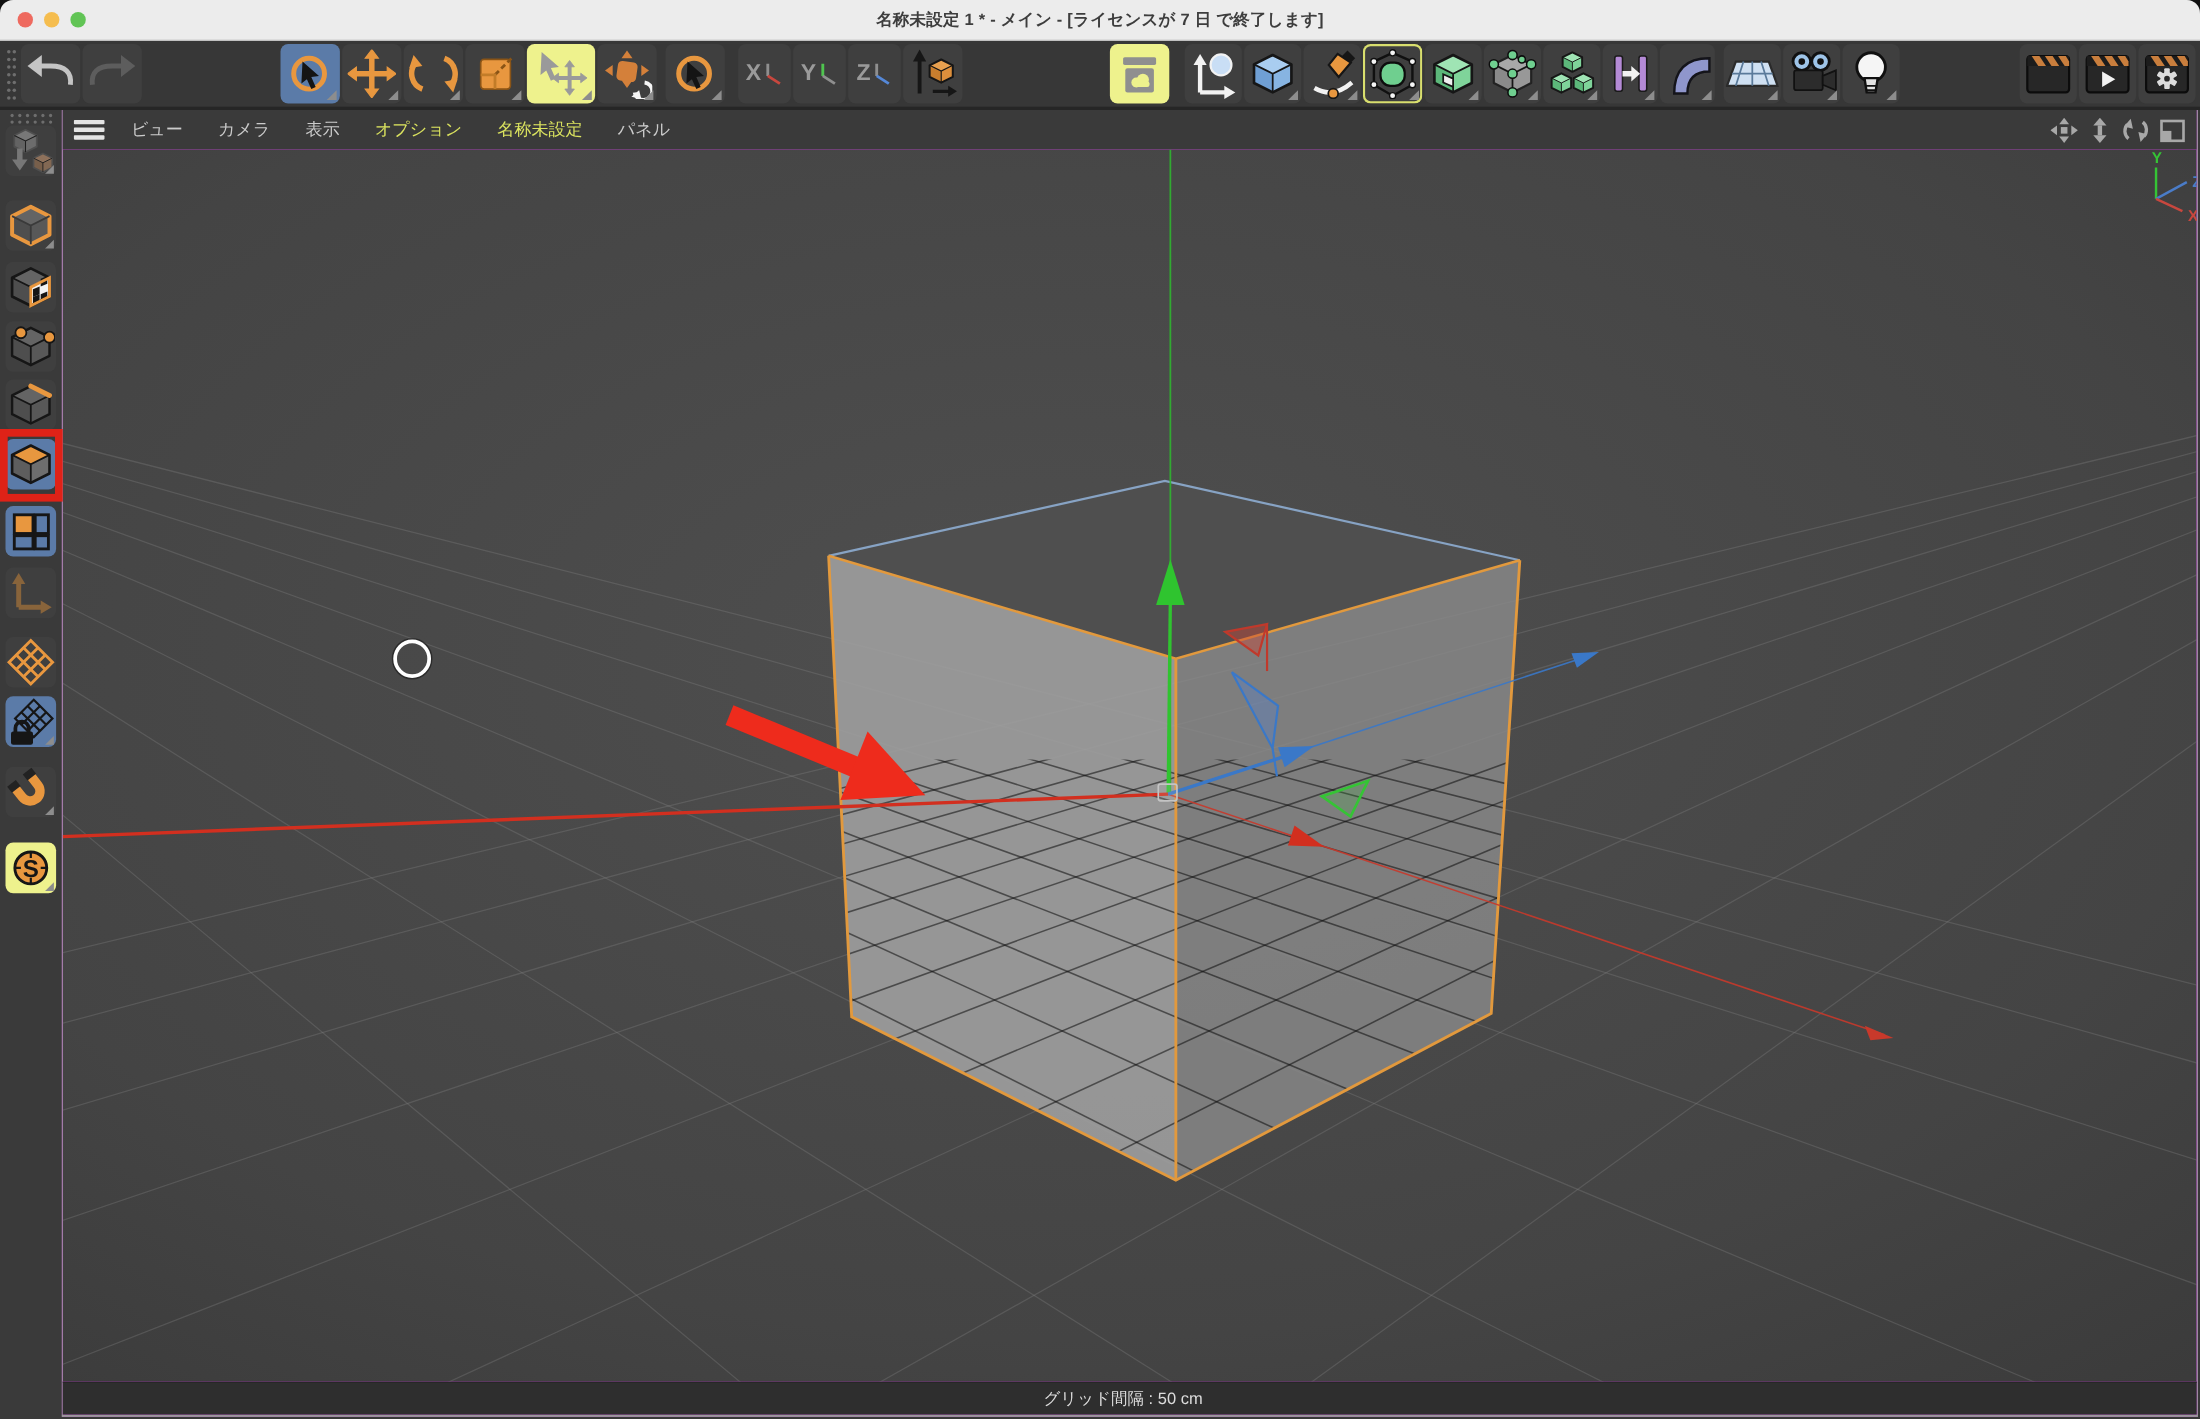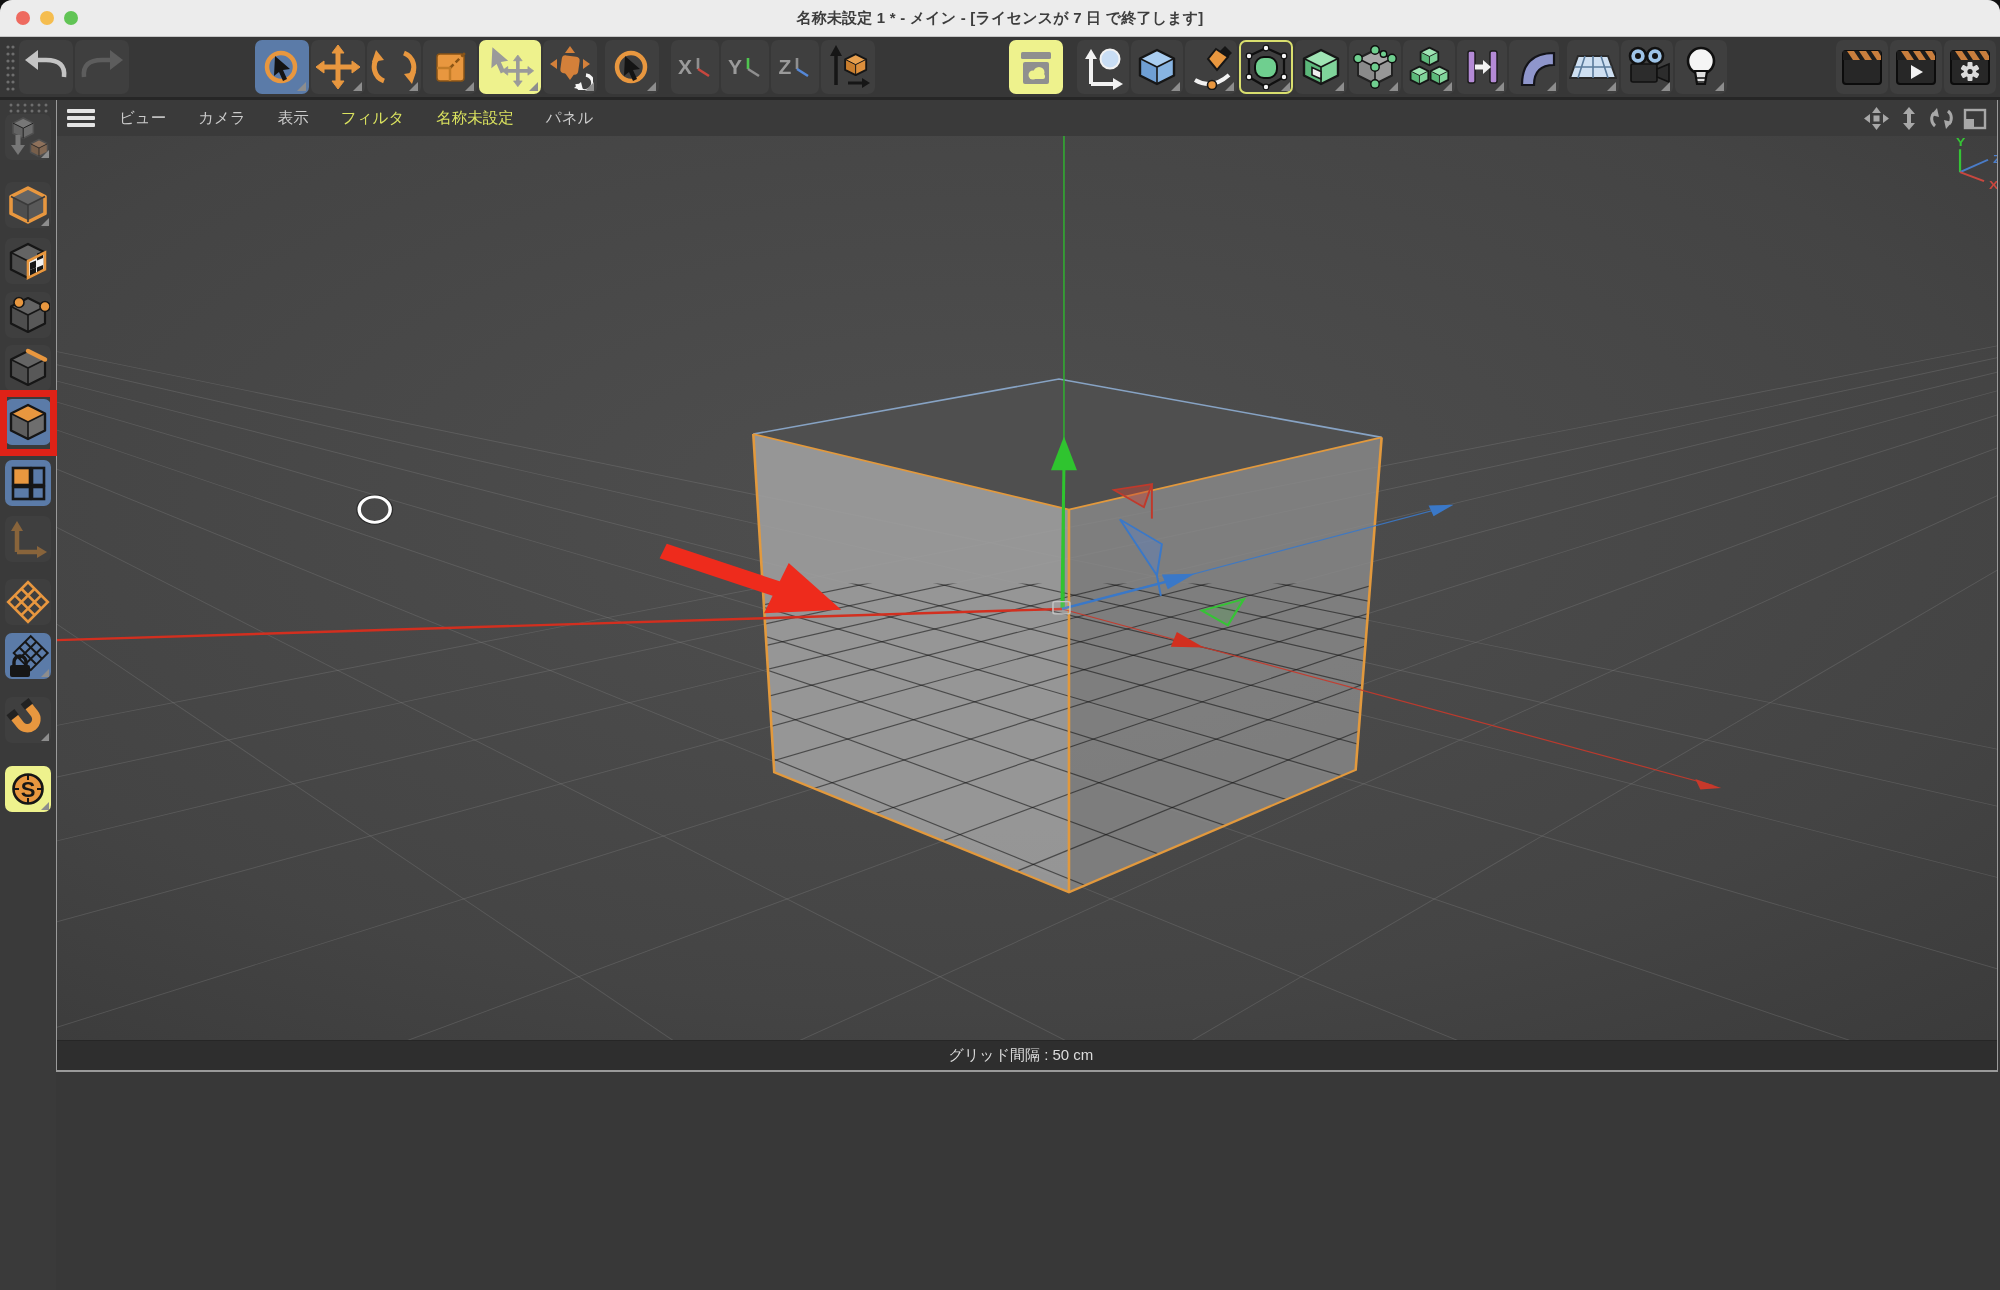--- a/index.html
+++ b/index.html
@@ -19,21 +19,21 @@
   .axbtn{width:48px;}
   .axbtn .axl{font-size:21px;font-weight:700;color:#9a9a9a;margin-right:2px;}
   
   .sidebar{position:absolute;top:100px;left:0;width:56px;bottom:0;background:#3a3a3a;z-index:3;}
   .sbtn{position:absolute;left:5px;width:46px;height:46px;border-radius:7px;background:#3f3f3f;display:flex;align-items:center;justify-content:center;}
   .sbtn.sel{background:#5b7ba8;}
   .sbtn.yel{background:#eef28d;}
   .sfly::after{content:"";position:absolute;right:2px;bottom:2px;border-left:8px solid transparent;border-bottom:8px solid #8d8d8d;}
   .red-box{position:absolute;left:0;top:290px;width:57px;height:66px;border:7px solid #df2217;box-sizing:border-box;z-index:40;}
   
-  .vpanel{position:absolute;left:56px;top:100px;width:1942px;height:972px;box-sizing:border-box;border-left:1px solid #9a9a9a;border-right:1px solid #9a9a9a;border-bottom:2px solid #9a9a9a;background:#d946ef;display:flex;flex-direction:column;}
+  .vpanel{position:absolute;left:56px;top:100px;width:1942px;height:1188px;box-sizing:border-box;border-left:1px solid #9a9a9a;border-right:1px solid #9a9a9a;border-bottom:2px solid #9a9a9a;background:#d946ef;display:flex;flex-direction:column;}
   .vmenu{height:36px;flex:none;display:flex;align-items:center;position:relative;background:#3a3a3a;}
   .burger{margin-left:10px;margin-right:6px;display:flex;}
   .mi{padding:0 16px;font-size:15.5px;color:#cbcbcb;}
   .mi.hl{color:#dce45f;}
   .vnav{position:absolute;right:10px;top:7px;display:flex;gap:9px;align-items:center;}
   .vheader{height:21px;flex:none;background:#323232;border-top:1px solid #2c2c2c;border-bottom:1px solid #282828;position:relative;font-size:14px;color:#b5b5b5;line-height:20px;}
   .vlabel{position:absolute;left:8px;top:0;background:rgba(0,0,0,.18);padding:0 6px;border-radius:2px;}
   .vcam{position:absolute;left:49.2%;transform:translateX(-50%);top:0;display:flex;gap:7px;align-items:center;}
   .vscene{flex:1;position:relative;min-height:0;}
   .vscene svg{position:absolute;inset:0;width:100%;height:100%;display:block;}
@@ -485,21 +485,21 @@
       <svg class="burger" width="30" height="22">
           <g fill="#e4e4e4">
             <rect x="0" y="2" width="28" height="4" rx="1"></rect>
             <rect x="0" y="9" width="28" height="4" rx="1"></rect>
             <rect x="0" y="16" width="28" height="4" rx="1"></rect>
           </g>
         </svg>
       <div class="mi">ビュー</div>
       <div class="mi">カメラ</div>
       <div class="mi">表示</div>
-      <div class="mi hl">フィルタ</div>
+      <div class="mi hl">オプション</div>
       <div class="mi hl">名称未設定</div>
       <div class="mi">パネル</div>
       <div class="vnav">
         <svg width="25" height="23" fill="#a8a8a8">
             <polygon points="12.5,0 8,6 17,6"></polygon>
             <polygon points="12.5,23 8,17 17,17"></polygon>
             <polygon points="0,11.5 6,7 6,16"></polygon>
             <polygon points="25,11.5 19,7 19,16"></polygon>
             <rect x="9.5" y="8.5" width="6" height="6"></rect>
           </svg>

